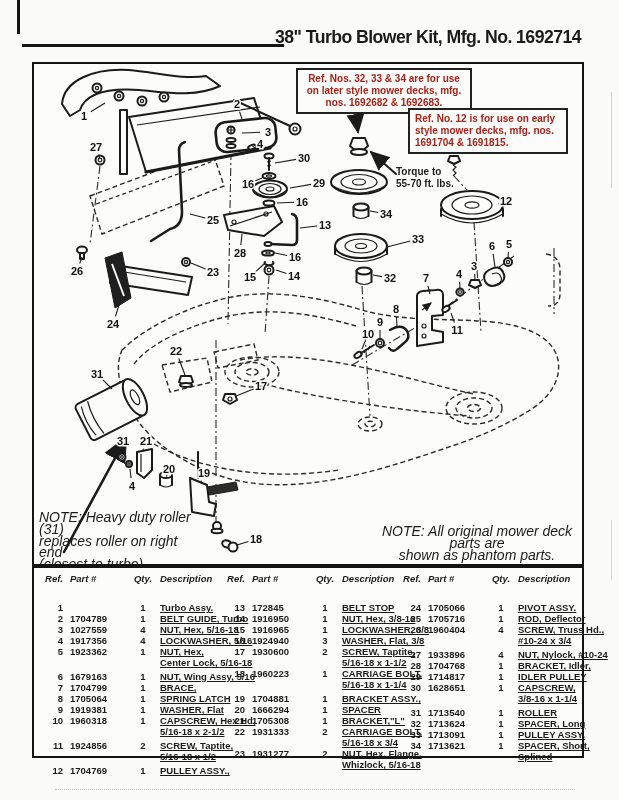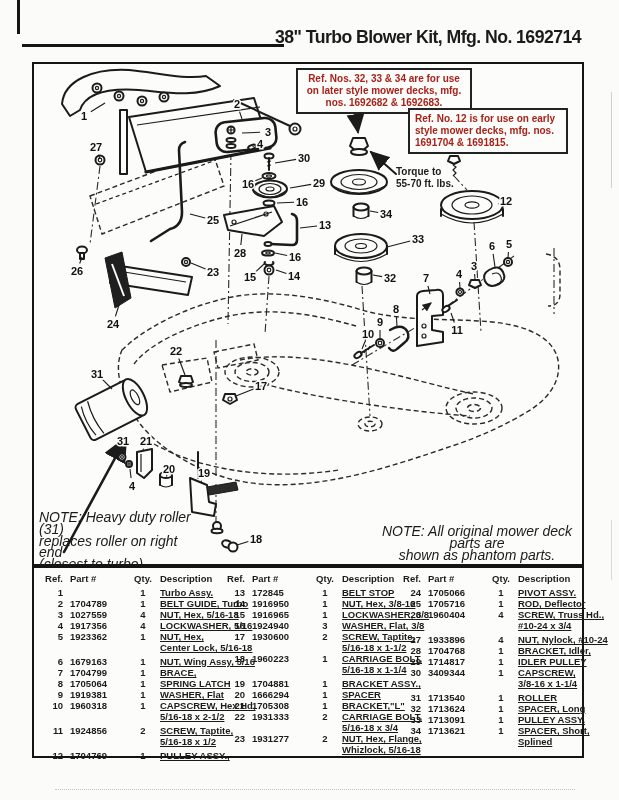--- a/index.html
+++ b/index.html
@@ -28,21 +28,21 @@
   #phantom-note{left:345px;top:462px;width:196px;text-align:center;}
   
   #table-box{position:absolute;left:32px;top:566px;width:552px;height:192px;
              border:2px solid #141414;box-sizing:border-box;background:#fcfcfa;}
   .col-group{position:absolute;top:5px;}
   #col-0{left:7px;width:180px;}
   #col-1{left:189px;width:172px;}
   #col-2{left:365px;width:180px;}
   .prow{display:grid;grid-template-columns:22px 56px 20px auto;column-gap:7px;
         font-size:9.5px;font-weight:bold;line-height:11px;}
-  .prow.hdr{margin-bottom:3px;}
+  .prow.hdr{font-style:italic;margin-bottom:18px;}
   .prow.gap{margin-top:3px;}
   .c-ref{text-align:right;}
   .c-qty{text-align:center;}
   .c-desc div{white-space:nowrap;text-decoration:underline;}
   
   .ln{stroke:#1b1b1b;fill:none;stroke-width:2;stroke-linejoin:round;stroke-linecap:round;}
   .lnf{stroke:#1b1b1b;fill:#fcfcfa;stroke-width:2;stroke-linejoin:round;}
   .thin{stroke:#1b1b1b;fill:none;stroke-width:1.2;}
   .ph{stroke:#2a2a2a;fill:none;stroke-width:1.4;stroke-dasharray:5 3;}
   .cl{stroke:#2a2a2a;fill:none;stroke-width:1.1;stroke-dasharray:8 3 2 3;}
@@ -636,21 +636,21 @@
         <div class="prow">
           <div class="c-ref">29</div>
           <div class="c-part">1714817</div>
           <div class="c-qty">1</div>
           <div class="c-desc">
             <div>IDLER PULLEY</div>
           </div>
         </div>
         <div class="prow">
           <div class="c-ref">30</div>
-          <div class="c-part">3409344</div>
+          <div class="c-part">1628651</div>
           <div class="c-qty">1</div>
           <div class="c-desc">
             <div>CAPSCREW,</div>
             <div>3/8-16 x 1-1/4</div>
           </div>
         </div>
         <div class="prow gap">
           <div class="c-ref">31</div>
           <div class="c-part">1713540</div>
           <div class="c-qty">1</div>

